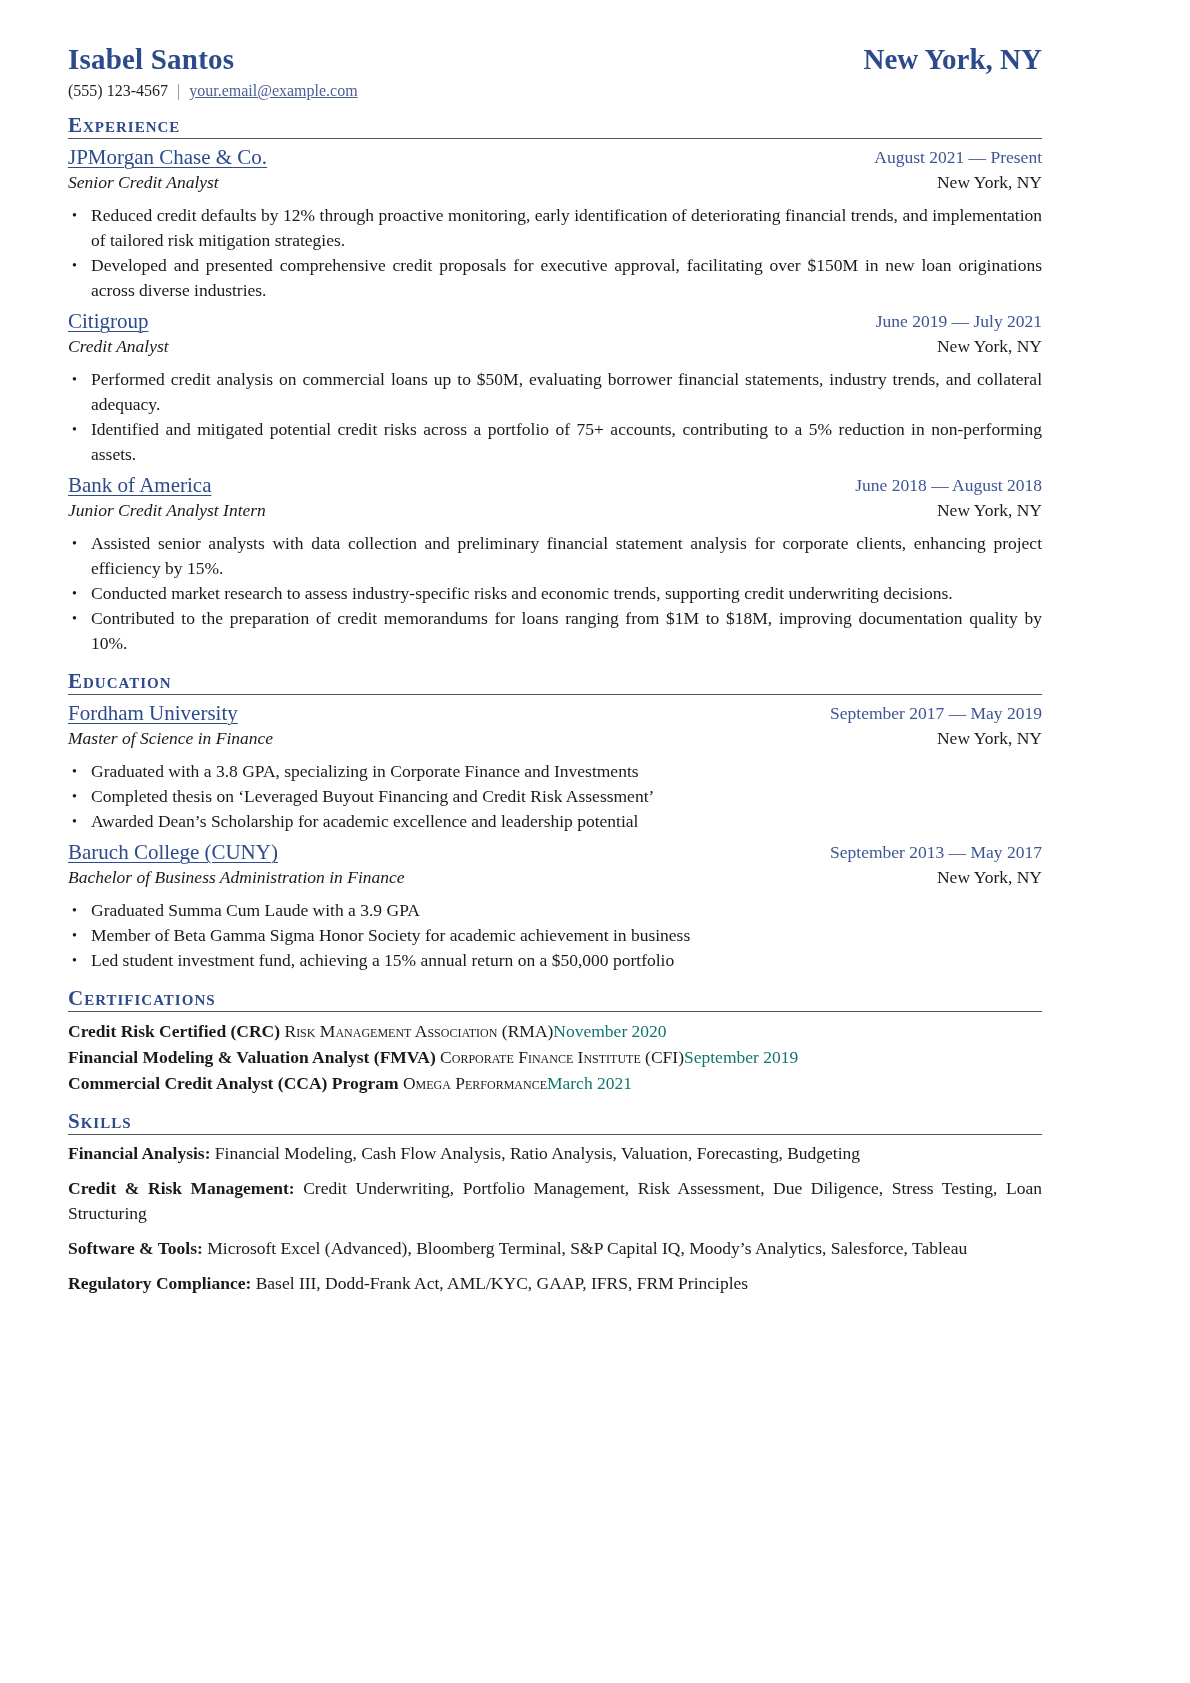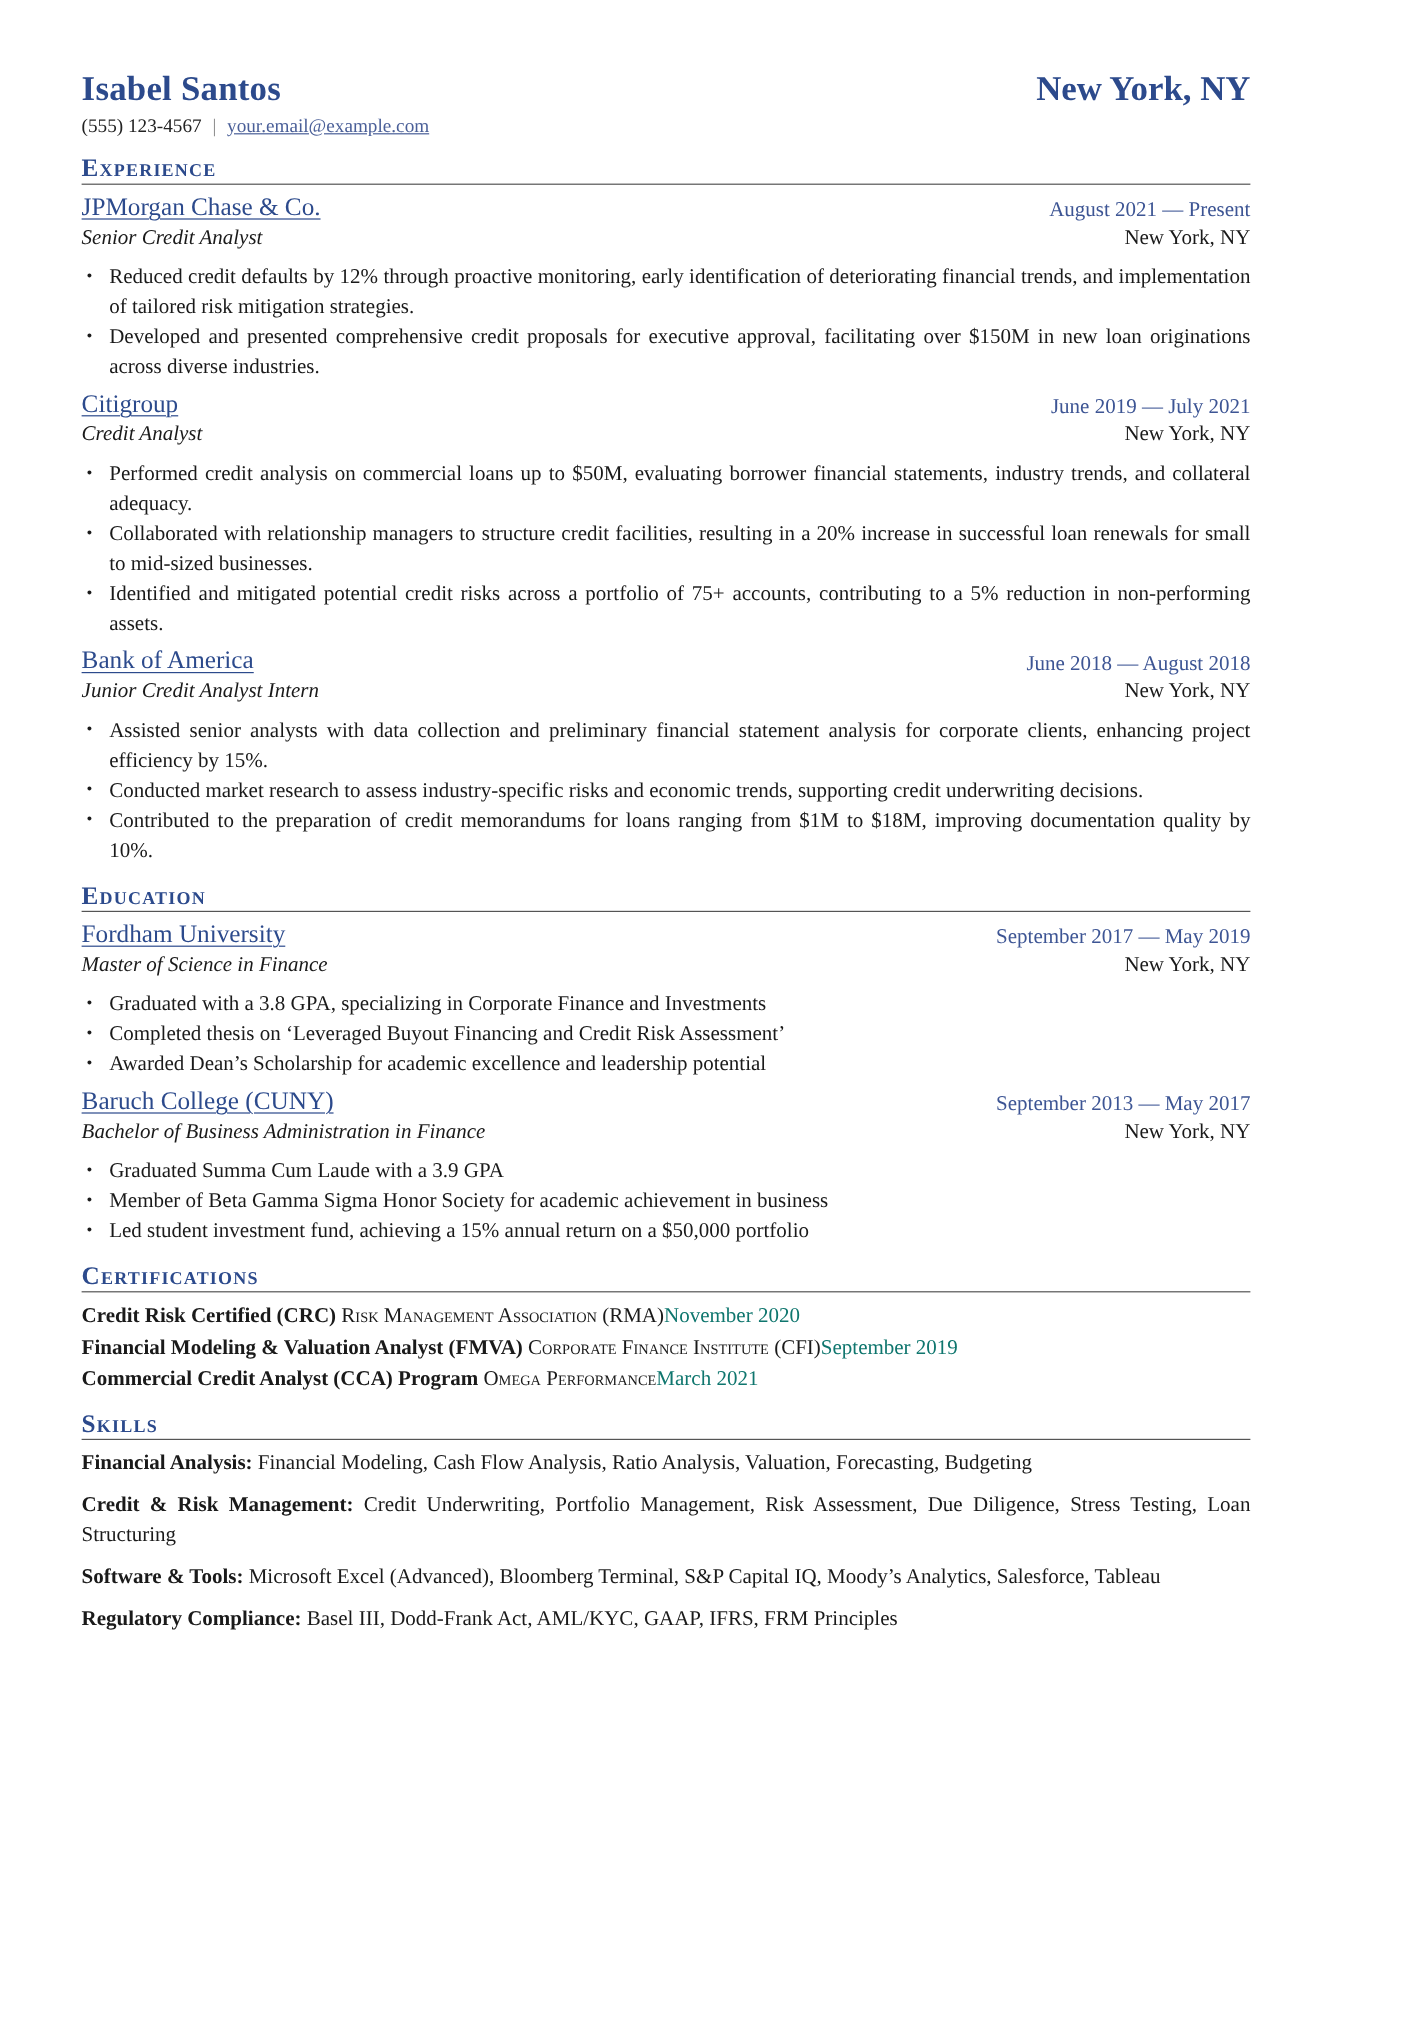--- a/index.html
+++ b/index.html
@@ -1,38 +1,38 @@
 <!DOCTYPE html>
 <html><head>
 <meta charset="utf-8">
 <style>
   html, body { margin: 0; padding: 0; background: #ffffff; }
   body {
     width: 1190px; height: 1683px; position: relative; overflow: hidden;
     font-family: "Liberation Serif", "DejaVu Serif", serif;
     color: #1a1a1a;
   }
-  .page { position: absolute; left: 68px; top: 58px; width: 974px; }
+  .page { position: absolute; left: 68px; top: 43px; width: 974px; }
 
   .header-row { display: flex; justify-content: space-between; align-items: baseline; }
   .name { font-size: 29px; font-weight: bold; color: #2c4a8c; letter-spacing: 0.2px; }
   .city { font-size: 29px; font-weight: bold; color: #2c4a8c; }
   .contact { font-size: 16px; margin-top: 6px; color: #222; }
   .contact .sep { color: #888; margin: 0 9px; }
   .contact a { color: #4a5f98; text-decoration: underline; }
 
   .section { margin-top: 14px; }
   .section-title {
     font-size: 21px; font-weight: bold; color: #2c4a8c;
     font-variant: small-caps; letter-spacing: 1px;
     border-bottom: 1.5px solid #555; padding-bottom: 1px; line-height: 1.1;
   }
 
   .entry { margin-top: 6px; }
-  .entry-top { display: flex; justify-content: space-between; align-items: flex-end; }
+  .entry-top { display: flex; justify-content: space-between; align-items: center; }
   .org { font-size: 21px; color: #2c4a8c; text-decoration: underline; text-underline-offset: 3px; text-decoration-thickness: 1px; }
   .date { font-size: 17.5px; color: #3d5594; }
   .entry-sub { display: flex; justify-content: space-between; align-items: baseline; margin-top: 2px; }
   .role { font-size: 17.5px; font-style: italic; }
   .loc { font-size: 17.5px; }
 
   ul.bullets { margin: 10px 0 0 0; padding-left: 23px; list-style: none; }
   ul.bullets li {
     position: relative; font-size: 17.5px; line-height: 25px; text-align: justify;
   }
@@ -85,21 +85,20 @@
       <div class="entry-top">
         <a class="org" href="#">Citigroup</a>
         <span class="date">June 2019 — July 2021</span>
       </div>
       <div class="entry-sub">
         <span class="role">Credit Analyst</span>
         <span class="loc">New York, NY</span>
       </div>
       <ul class="bullets">
         <li>Performed credit analysis on commercial loans up to $50M, evaluating borrower financial statements, industry trends, and collateral adequacy.</li>
-        <li>Collaborated with relationship managers to structure credit facilities, resulting in a 20% increase in successful loan renewals for small to mid-sized businesses.</li>
         <li>Identified and mitigated potential credit risks across a portfolio of 75+ accounts, contributing to a 5% reduction in non-performing assets.</li>
       </ul>
     </div>
 
     <div class="entry">
       <div class="entry-top">
         <a class="org" href="#">Bank of America</a>
         <span class="date">June 2018 — August 2018</span>
       </div>
       <div class="entry-sub">

